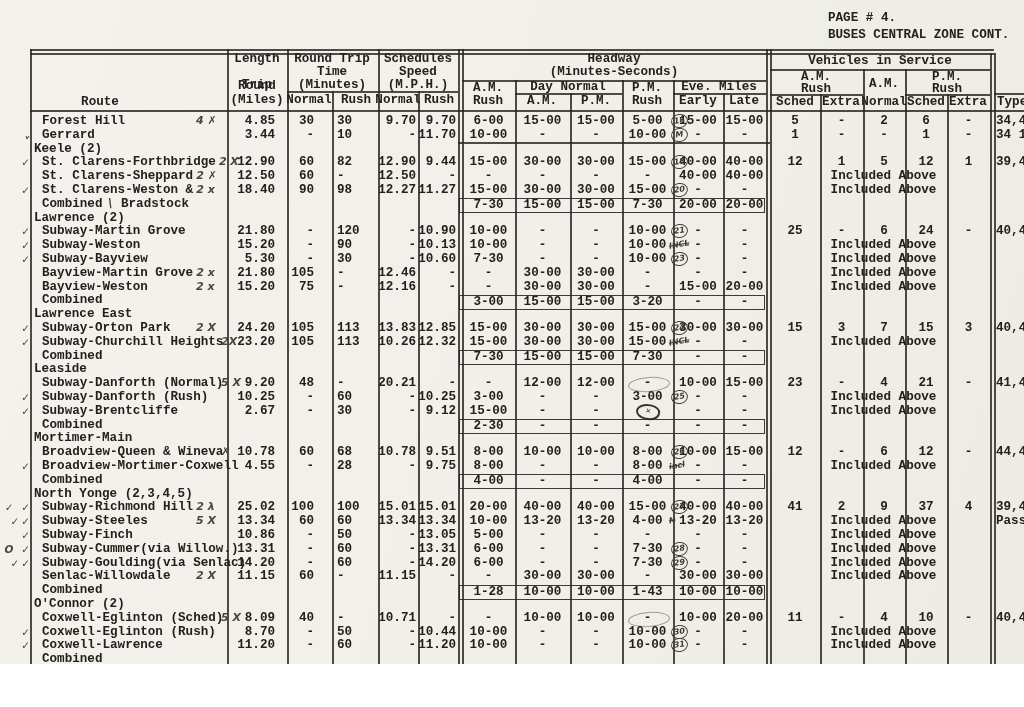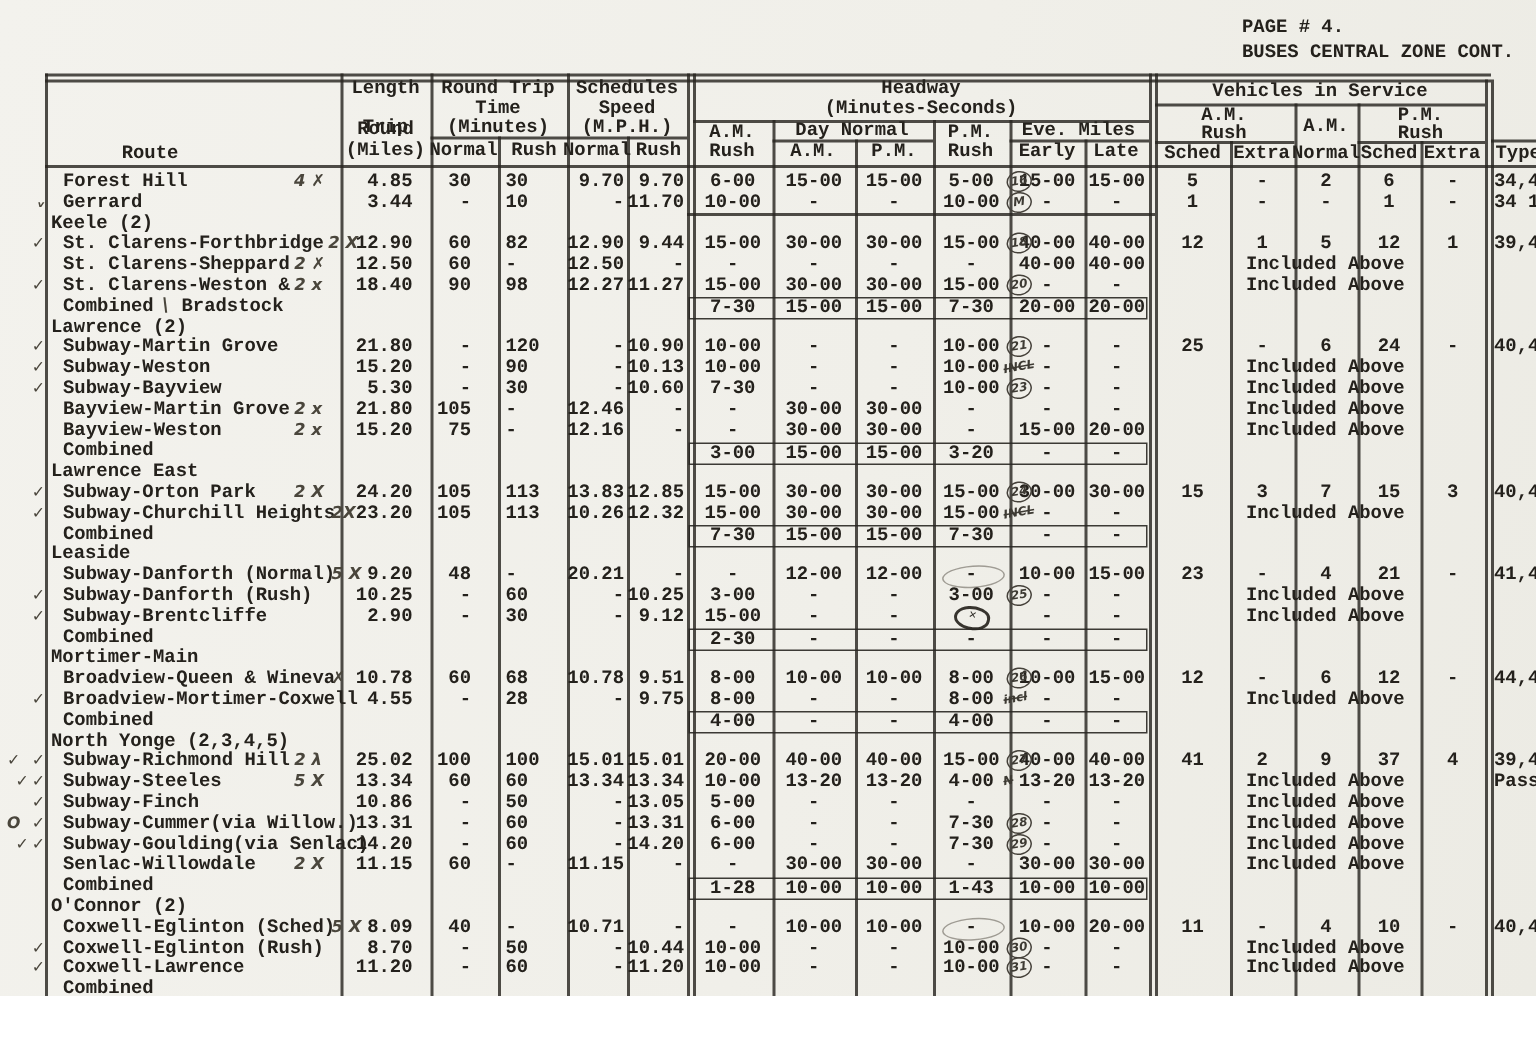--- a/index.html
+++ b/index.html
@@ -422,21 +422,21 @@
         <span class="cell" style="left: 570px; width: 52px; text-align: center; box-sizing: border-box;">-</span>
         <span class="cell" style="left: 622px; width: 51px; text-align: center; box-sizing: border-box;">3-00</span>
         <span class="cell" style="left: 673px; width: 50px; text-align: center; box-sizing: border-box;">-</span>
         <span class="cell" style="left: 723px; width: 43px; text-align: center; box-sizing: border-box;">-</span>
         <span class="inc">Included Above</span>
         <span class="note-circle" style="left: 671px;">25</span>
       </div>
       <div class="row" style="top: 404.8px;">
         <span class="mk hand">✓</span>
         <span class="cell" style="left: 42px;">Subway-Brentcliffe</span>
-        <span class="cell" style="left: 227px; width: 60px; text-align: right; padding-right: 12px; box-sizing: border-box;">2.90</span>
+        <span class="cell" style="left: 227px; width: 60px; text-align: right; padding-right: 12px; box-sizing: border-box;">2.67</span>
         <span class="cell" style="left: 287px; width: 45px; text-align: right; padding-right: 18px; box-sizing: border-box;">-</span>
         <span class="cell" style="left: 332px; width: 46px; text-align: left; padding-left: 5px; box-sizing: border-box;">30</span>
         <span class="cell" style="left: 378px; width: 40px; text-align: right; padding-right: 2px; box-sizing: border-box;">-</span>
         <span class="cell" style="left: 418px; width: 40px; text-align: right; padding-right: 2px; box-sizing: border-box;">9.12</span>
         <span class="cell" style="left: 462px; width: 53px; text-align: center; box-sizing: border-box;">15-00</span>
         <span class="cell" style="left: 515px; width: 55px; text-align: center; box-sizing: border-box;">-</span>
         <span class="cell" style="left: 570px; width: 52px; text-align: center; box-sizing: border-box;">-</span>
         <span class="cell" style="left: 673px; width: 50px; text-align: center; box-sizing: border-box;">-</span>
         <span class="cell" style="left: 723px; width: 43px; text-align: center; box-sizing: border-box;">-</span>
         <span class="inc">Included Above</span>

